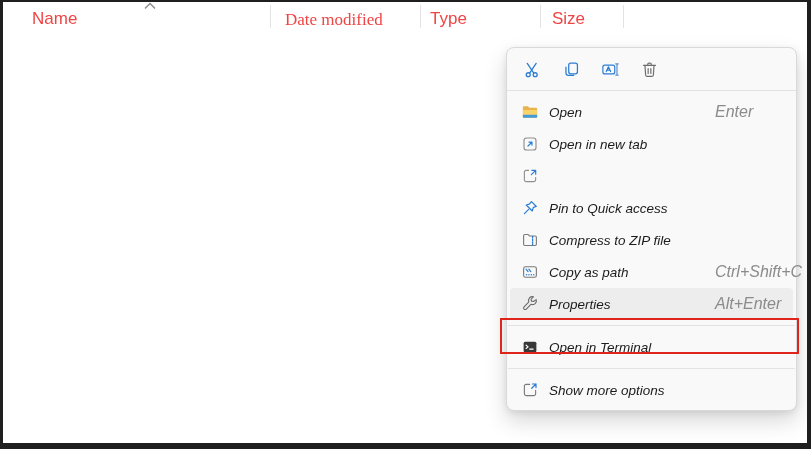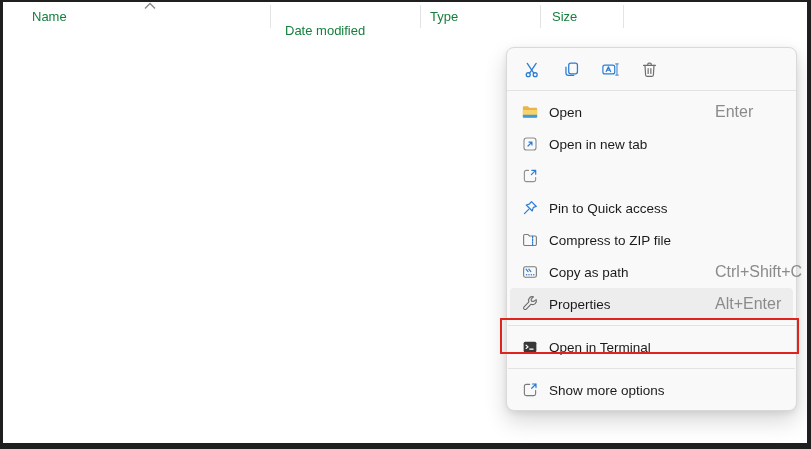--- a/index.html
+++ b/index.html
@@ -10,21 +10,21 @@
     font-family:"Liberation Sans", sans-serif;
     overflow:hidden;
   }
   .frame{
     position:absolute;inset:0;
     border-style:solid;border-color:#1f1f1f;
     border-width:2px 4px 6px 3px;
     pointer-events:none;z-index:20;
   }
   
-  .col-header{position:absolute;font-size:13px;color:#15803d;z-index:1;}
+  .col-header{position:absolute;font-size:17px;color:#ef4444;z-index:1;}
   .sort-caret{position:absolute;left:143px;top:1px;width:14px;height:10px;z-index:1;}
   .col-sep{position:absolute;top:5px;width:1px;height:23px;background:#e3e3e5;z-index:1;}
   .file-row{
     position:absolute;left:18px;top:33px;width:603px;height:31px;
     background:#d6d6d6;z-index:1;
   }
   .file-row .ficon{position:absolute;left:7px;top:6px;width:19px;height:19px;}
   .file-row .fname{position:absolute;left:32px;top:8px;font-size:13px;color:#1e1e1e;}
   .file-row .fdate{position:absolute;left:267px;top:8px;font-size:13px;color:#4e4e52;}
   .file-row .ftype{position:absolute;left:409px;top:8px;font-size:13px;color:#4e4e52;}
@@ -35,21 +35,21 @@
     border:1px solid #d9d9d9;
     border-radius:8px;
     box-shadow:0 10px 22px rgba(0,0,0,.16),0 2px 6px rgba(0,0,0,.08);
     z-index:5;
     box-sizing:border-box;
   }
   .toolbar{height:42px;display:flex;align-items:center;padding-left:8px;gap:5px;}
   .tbtn{width:34px;height:32px;display:flex;align-items:center;justify-content:center;border-radius:5px;}
   .mdiv{border-top:1px solid #e3e3e3;margin:0;}
   .mdiv2{border-top:1px solid #e3e3e3;margin:5px 1px;}
-  .mitems{padding:5px 0 4px 0;}
+  .mitems{padding:5px 0 4px 0;font-style:italic;}
   .mi{
     position:relative;height:32px;display:flex;align-items:center;
     padding-left:12px;box-sizing:border-box;
   }
   .mi.highlighted{background:#ededed;border-radius:4px;margin:0 3px;padding-left:9px;align-items:center;}
   .mic{width:22px;height:20px;display:flex;align-items:center;justify-content:center;margin-right:8px;flex:0 0 22px;}
   .mlabel{font-size:13.5px;color:#1b1b1b;white-space:nowrap;}
   .mshort{position:absolute;left:208px;font-size:16px;color:#8b8b8b;white-space:nowrap;}
   .mi.highlighted .mshort{left:205px;}
   
@@ -64,21 +64,21 @@
 
 <div class="stage">
   <div class="frame"></div>
 
   <span class="sort-caret">
     <svg width="14" height="10" viewBox="0 0 14 10" fill="none">
         <path d="M2 7.5 L7 2.5 L12 7.5" stroke="#8a8a8a" stroke-width="1.4"></path>
       </svg>
   </span>
   <span class="col-header" style="left:32px;top:9px;">Name</span>
-  <span class="col-header" style="left:285px;top:23px;">Date modified</span>
+  <span class="col-header" style="left:285px;top:10px;font-family:Liberation Serif, serif;">Date modified</span>
   <span class="col-header" style="left:430px;top:9px;">Type</span>
   <span class="col-header" style="left:552px;top:9px;text-align:center;">Size</span>
   <div class="col-sep" style="left:270px;"></div>
   <div class="col-sep" style="left:420px;"></div>
   <div class="col-sep" style="left:540px;"></div>
   <div class="col-sep" style="left:623px;"></div>
 
 
   <div class="menu">
     <div class="toolbar">

